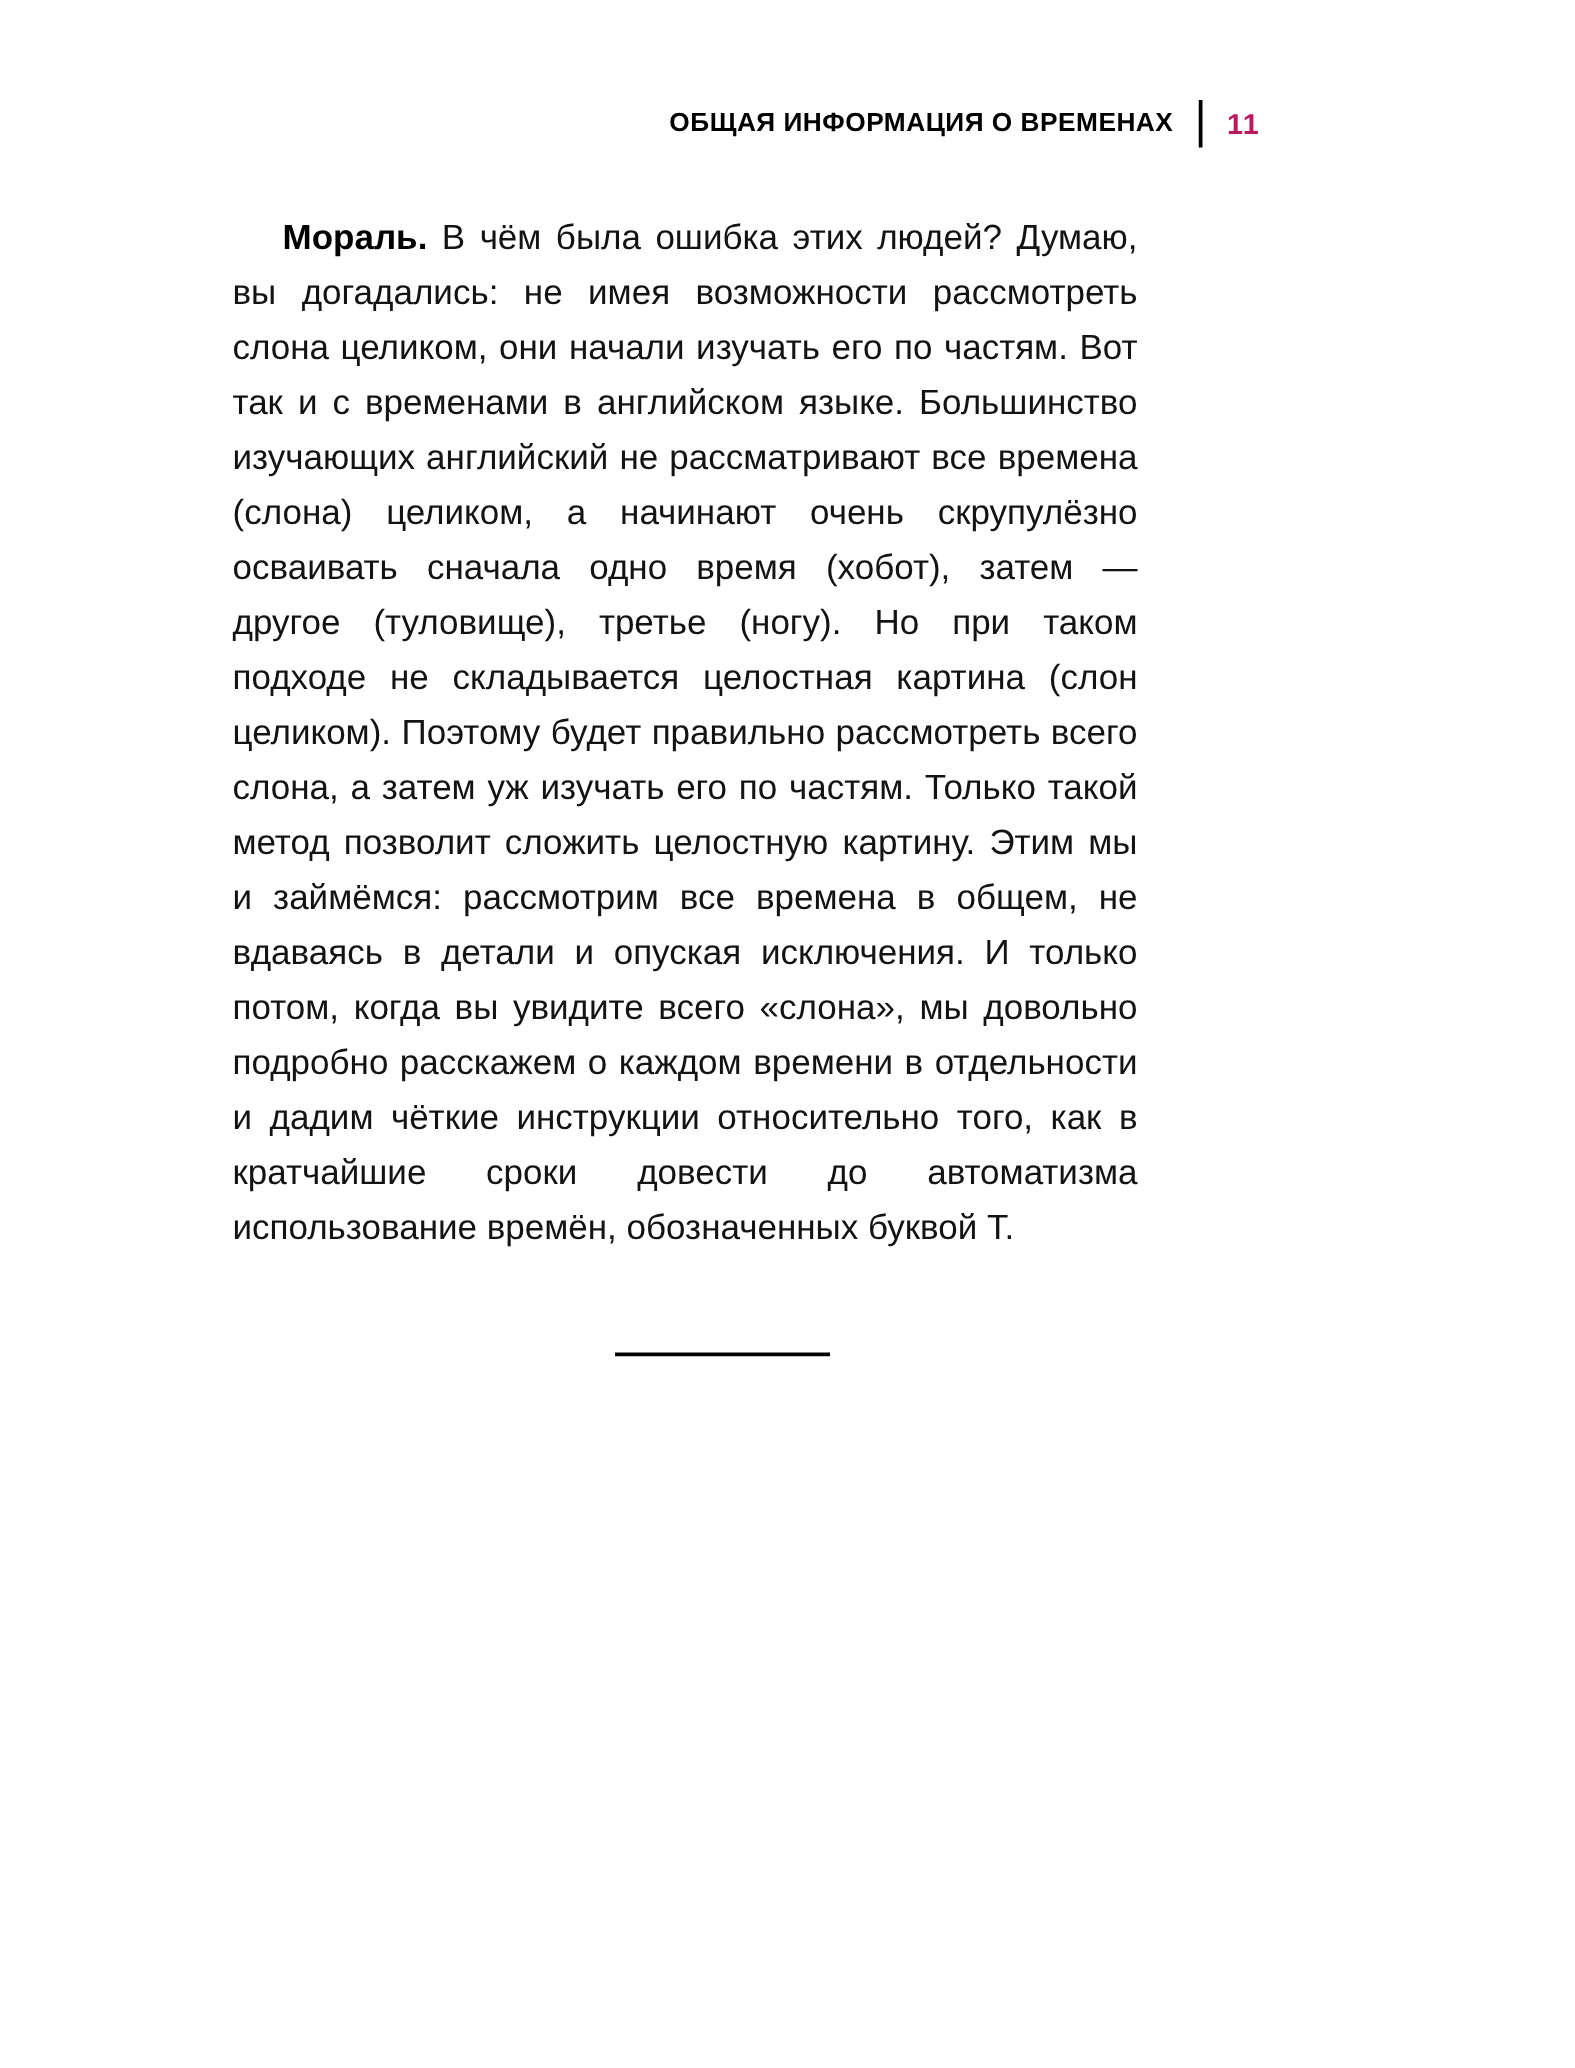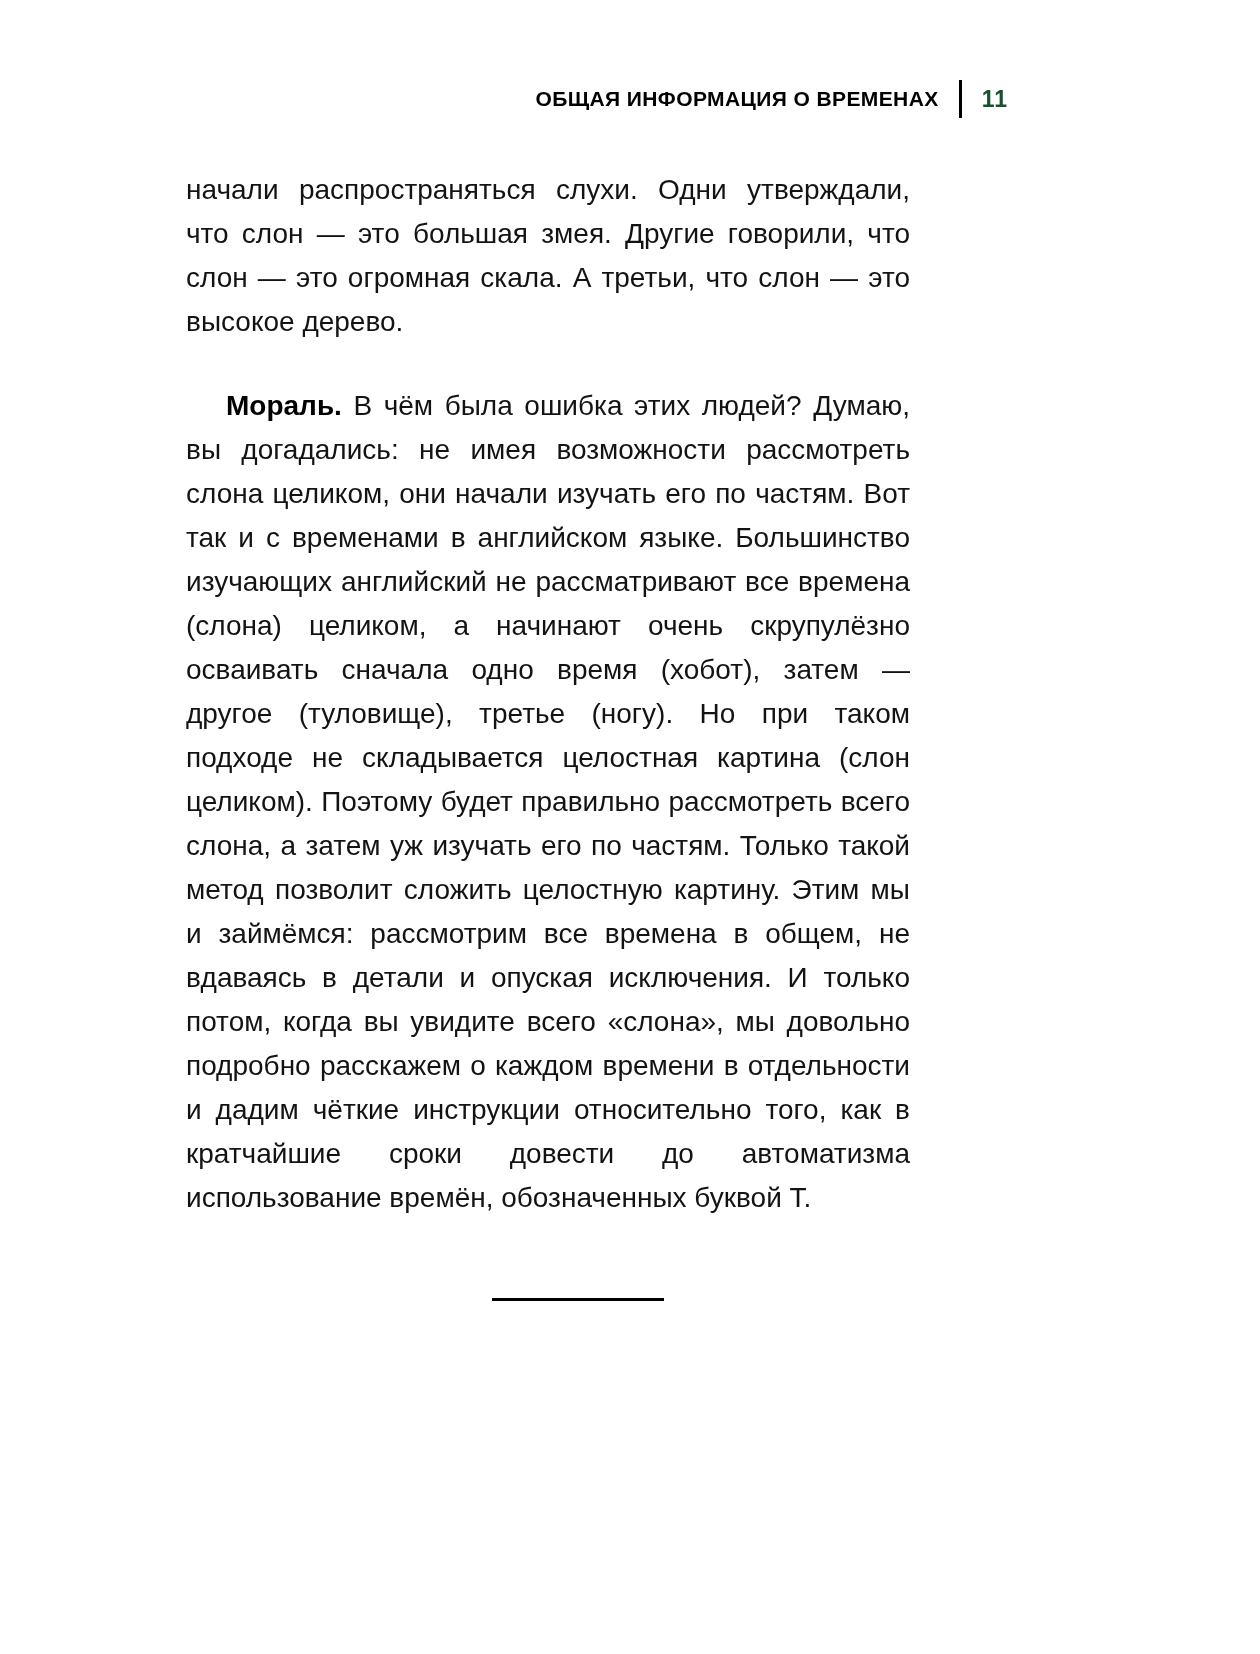--- a/index.html
+++ b/index.html
@@ -35,21 +35,21 @@
   .header-bar {
     width: 3px;
     height: 38px;
     background: #000000;
     margin: 0 20px;
     flex: 0 0 auto;
   }
   .header-page-number {
     font-size: 23px;
     font-weight: 700;
-    color: #14532d;
+    color: #be185d;
     letter-spacing: 1px;
   }
   
   .content {
     margin: 50px 246px 0 186px; 
   }
   .content p {
     margin: 0;
     font-size: 28px;
     line-height: 44px;
@@ -79,19 +79,18 @@
 
 <div class="page">
 
   <div class="running-header">
     <span class="header-title">ОБЩАЯ ИНФОРМАЦИЯ О ВРЕМЕНАХ</span>
     <span class="header-bar"></span>
     <span class="header-page-number">11</span>
   </div>
 
   <div class="content">
-    <p>начали распространяться слухи. Одни утверждали, что слон — это большая змея. Другие говорили, что слон — это огромная скала. А третьи, что слон — это высокое дерево.</p>
     <p class="indent"><span class="lead">Мораль.</span> <span>В чём была ошибка этих людей? Думаю, вы догадались: не имея возможности рассмотреть слона целиком, они начали изучать его по частям. Вот так и с временами в английском языке. Большинство изучающих английский не рассматривают все времена (слона) целиком, а начинают очень скрупулёзно осваивать сначала одно время (хобот), затем — другое (туловище), третье (ногу). Но при таком подходе не складывается целостная картина (слон целиком). Поэтому будет правильно рассмотреть всего слона, а затем уж изучать его по частям. Только такой метод позволит сложить целостную картину. Этим мы и займёмся: рассмотрим все времена в общем, не вдаваясь в детали и опуская исключения. И только потом, когда вы увидите всего «слона», мы довольно подробно расскажем о каждом времени в отдельности и дадим чёткие инструкции относительно того, как в кратчайшие сроки довести до автоматизма использование времён, обозначенных буквой Т.</span></p>
   </div>
 
   <div class="section-divider"></div>
 
 </div>
 
 </body></html>

